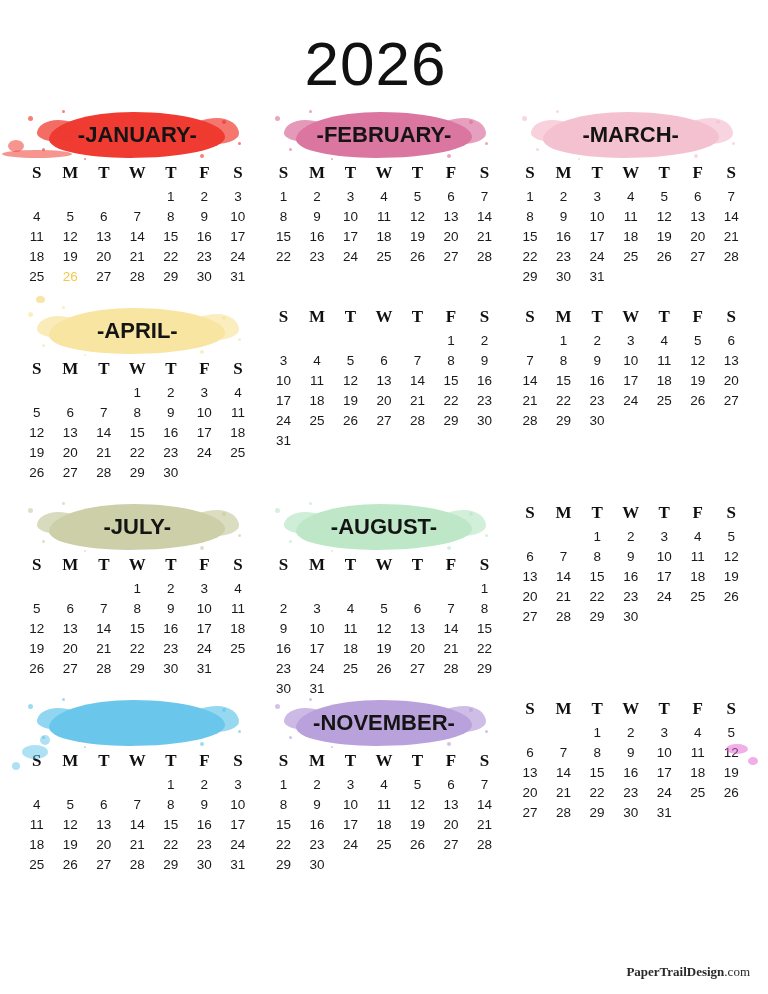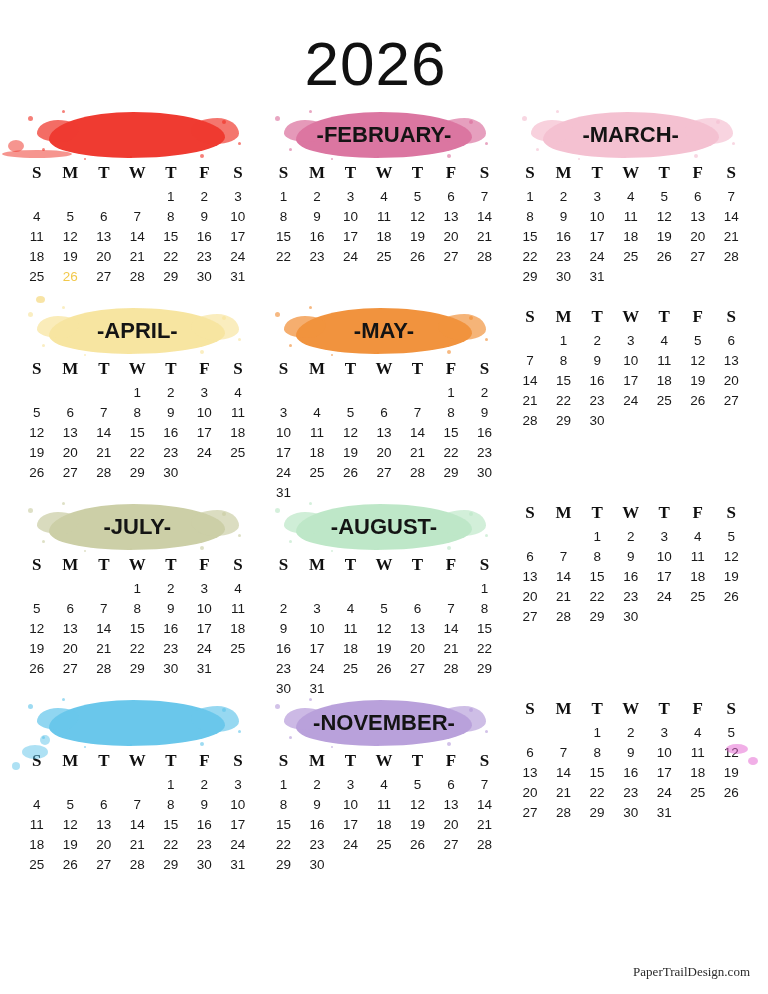--- a/index.html
+++ b/index.html
@@ -128,21 +128,21 @@
   }
   .day.empty { color: transparent; }
   #footer {
     position: absolute;
     right: 18px;
     bottom: 14px;
     font-size: 13px;
     color: #2a2a2a;
     font-family: "Liberation Serif", serif;
   }
-  #footer .brand-bold { font-weight: normal; }
+  #footer .brand-bold { font-weight: bold; }
   
   .speck {
     position: absolute;
     border-radius: 50%;
     opacity: 0.5;
   }
 </style>
 </head>
 <body>
 
@@ -155,20 +155,21 @@
         <div class="splat-dots">
           <span class="dot" style="left: 6px; top: 8px; width: 5px; height: 5px; background: rgb(238, 43, 32);"></span>
           <span class="dot" style="left: 20px; top: 40px; width: 3px; height: 3px; background: rgb(238, 43, 32);"></span>
           <span class="dot" style="left: 200px; top: 12px; width: 4px; height: 4px; background: rgb(238, 43, 32);"></span>
           <span class="dot" style="left: 216px; top: 34px; width: 3px; height: 3px; background: rgb(238, 43, 32);"></span>
           <span class="dot" style="left: 40px; top: 2px; width: 3px; height: 3px; background: rgb(238, 43, 32);"></span>
           <span class="dot" style="left: 178px; top: 46px; width: 4px; height: 4px; background: rgb(238, 43, 32);"></span>
           <span class="dot" style="left: 108px; top: 48px; width: 2px; height: 2px; background: rgb(238, 43, 32);"></span>
           <span class="dot" style="left: 62px; top: 50px; width: 2px; height: 2px; background: rgb(238, 43, 32);"></span>
         </div>
+        <div class="month-name">-JANUARY-</div>
       </div>
       <div class="dow-row">
         <div class="dow">S</div>
         <div class="dow">M</div>
         <div class="dow">T</div>
         <div class="dow">W</div>
         <div class="dow">T</div>
         <div class="dow">F</div>
         <div class="dow">S</div>
       </div>
@@ -377,34 +378,20 @@
         <div class="day">24</div>
         <div class="day">25</div>
         <div class="day">26</div>
         <div class="day">27</div>
         <div class="day">28</div>
         <div class="day">29</div>
         <div class="day">30</div>
       </div>
     </div>
     <div class="month">
-      <div class="month-header">
-        <div class="splat" style="background: rgb(240, 138, 46);"></div>
-        <div class="splat-dots">
-          <span class="dot" style="left: 6px; top: 8px; width: 5px; height: 5px; background: rgb(240, 138, 46);"></span>
-          <span class="dot" style="left: 20px; top: 40px; width: 3px; height: 3px; background: rgb(240, 138, 46);"></span>
-          <span class="dot" style="left: 200px; top: 12px; width: 4px; height: 4px; background: rgb(240, 138, 46);"></span>
-          <span class="dot" style="left: 216px; top: 34px; width: 3px; height: 3px; background: rgb(240, 138, 46);"></span>
-          <span class="dot" style="left: 40px; top: 2px; width: 3px; height: 3px; background: rgb(240, 138, 46);"></span>
-          <span class="dot" style="left: 178px; top: 46px; width: 4px; height: 4px; background: rgb(240, 138, 46);"></span>
-          <span class="dot" style="left: 108px; top: 48px; width: 2px; height: 2px; background: rgb(240, 138, 46);"></span>
-          <span class="dot" style="left: 62px; top: 50px; width: 2px; height: 2px; background: rgb(240, 138, 46);"></span>
-        </div>
-        <div class="month-name">-MAY-</div>
-      </div>
       <div class="dow-row">
         <div class="dow">S</div>
         <div class="dow">M</div>
         <div class="dow">T</div>
         <div class="dow">W</div>
         <div class="dow">T</div>
         <div class="dow">F</div>
         <div class="dow">S</div>
       </div>
       <div class="days-grid">

